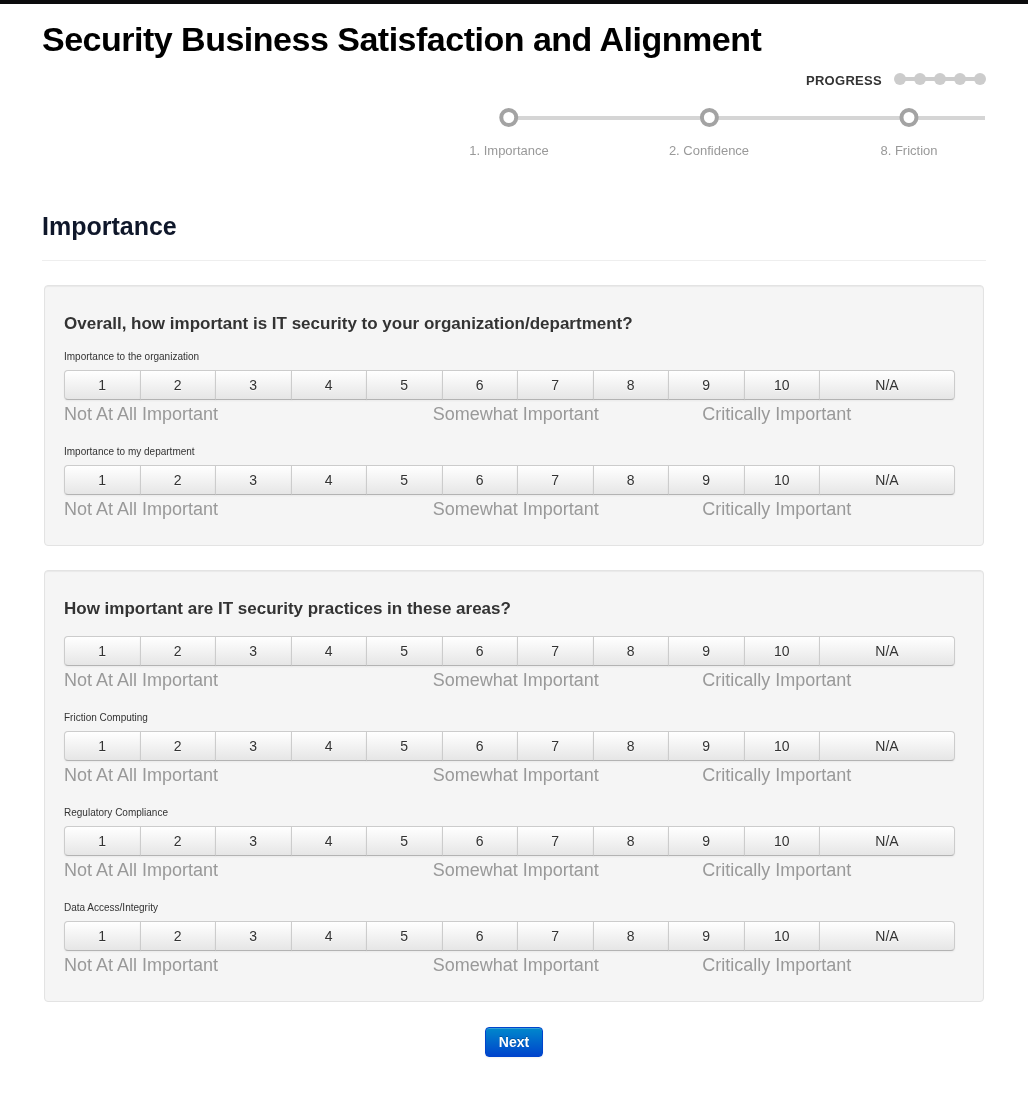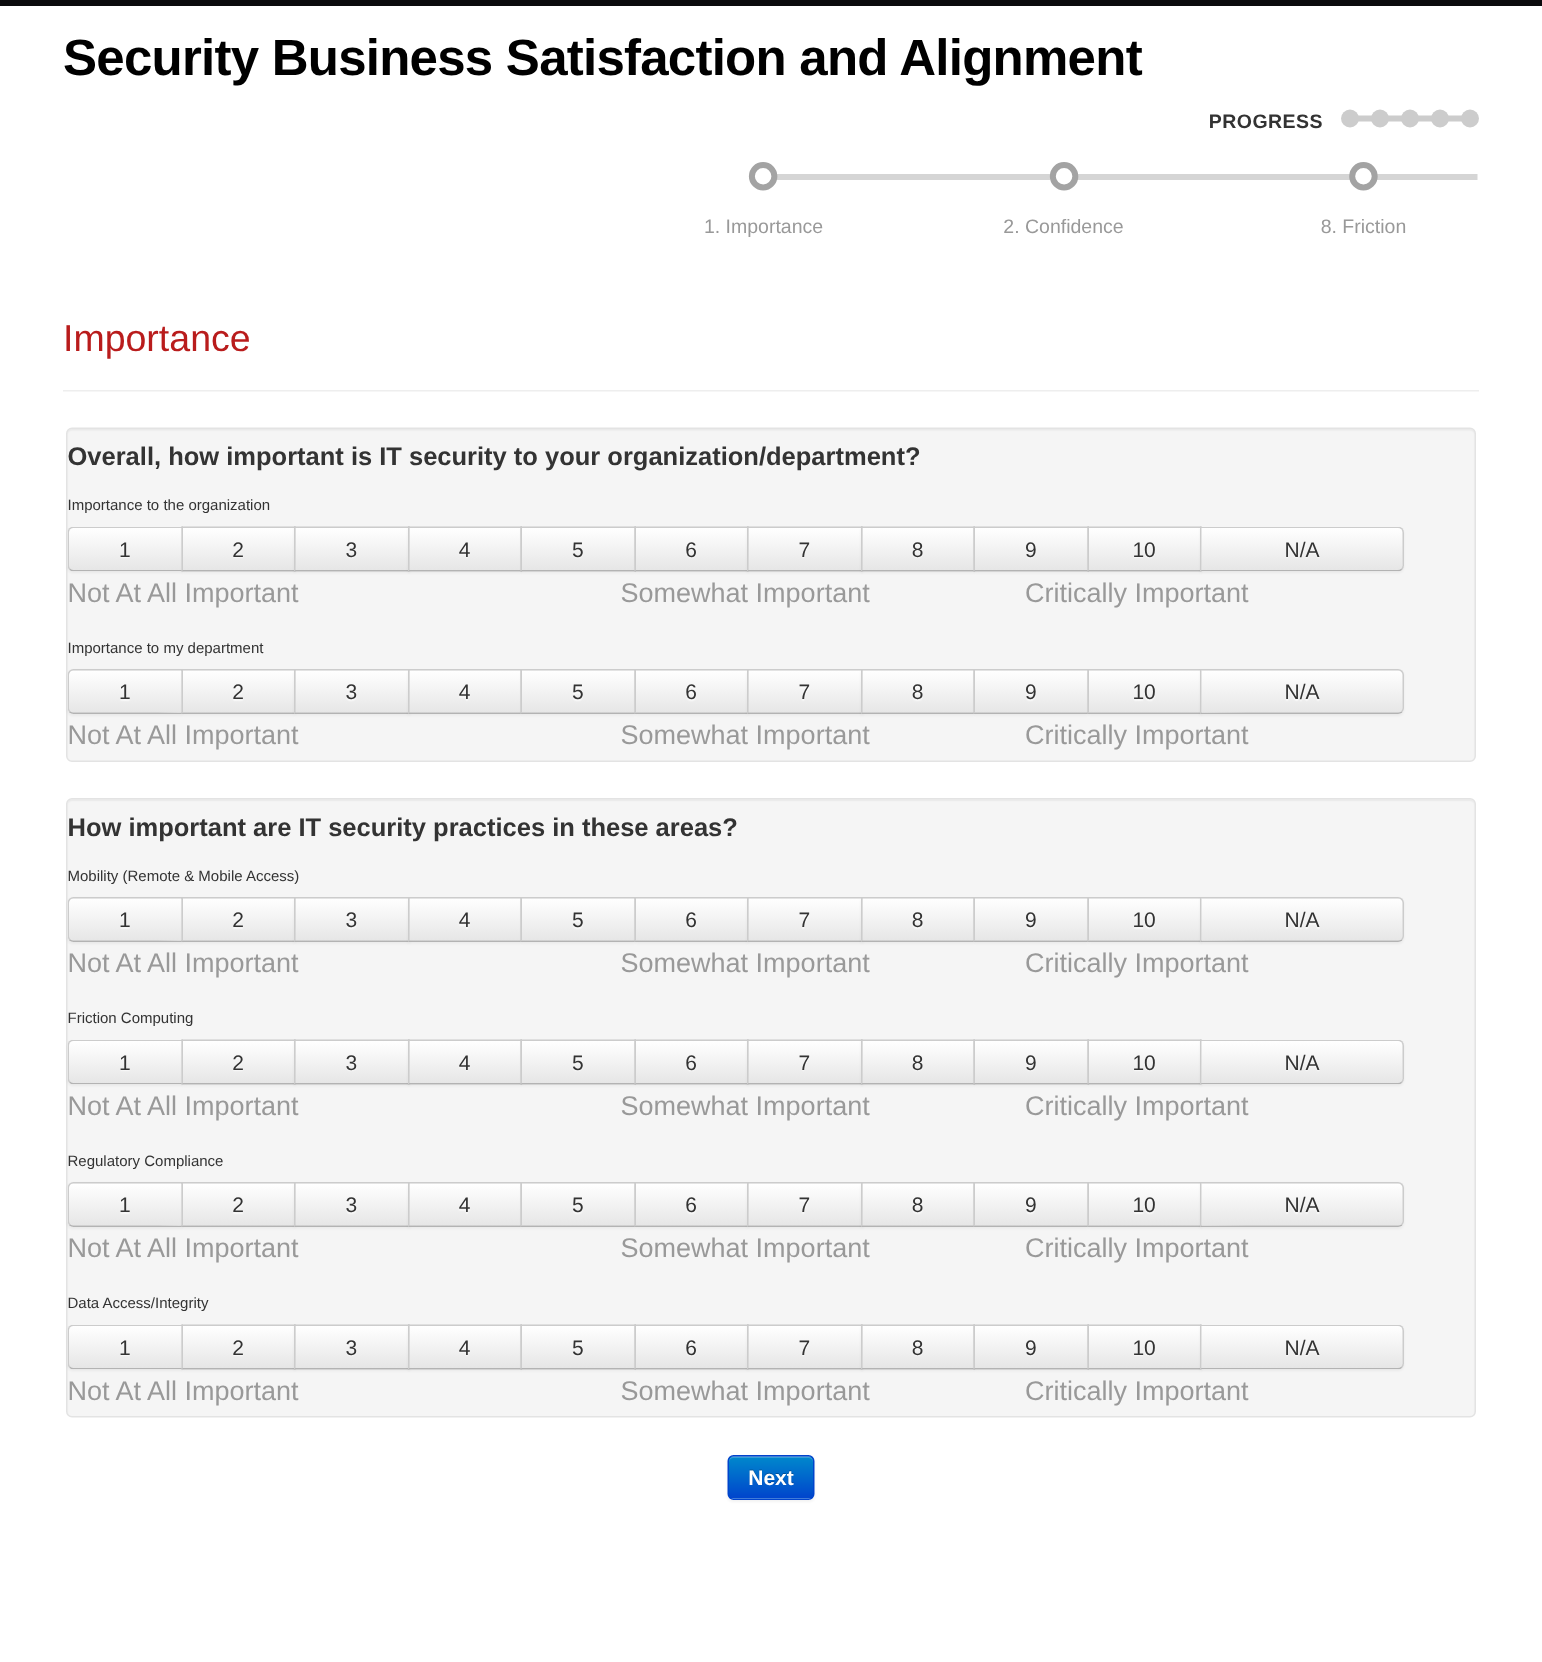--- a/index.html
+++ b/index.html
@@ -53,28 +53,29 @@
   }
   .step-label { margin-top: 16px; font-size: 13px; color: #999999; white-space: nowrap; }
   .step-line { position: absolute; top: 8px; height: 4px; background: #d5d5d5; }
   .step-1 { left: 467px; }
   .step-2 { left: 667px; }
   .step-3 { left: 867px; }
   .line-1 { left: 476px; width: 182px; }
   .line-2 { left: 676px; width: 182px; }
   .line-3 { left: 876px; width: 67px; }
 
-  .section-heading { font-size: 25px; font-weight: normal; color: #b91c1c; margin: 36px 0 0 0; }
+  .section-heading { font-size: 25px; font-weight: bold; color: #0f172a; margin: 36px 0 0 0; }
   hr.section-rule { border: none; border-top: 1px solid #eeeeee; margin: 19px 0 24px 0; }
 
   
   .panel {
     background: #f5f5f5;
     border: 1px solid #e3e3e3;
     border-radius: 4px;
+    padding: 19px;
     margin: 0 2px 24px 2px;
     box-shadow: inset 0 1px 1px rgba(0,0,0,0.05);
   }
   .panel-title { font-size: 17px; font-weight: bold; color: #333333; margin: 9px 0 17px 0; }
   .question { margin-bottom: 27px; }
   .question:last-child { margin-bottom: 12px; }
   .q-label { font-size: 10px; color: #333333; margin-bottom: 8px; }
 
   
   .btn-group { display: flex; width: 891px; }
@@ -219,21 +220,20 @@
       <span class="anno-center">Somewhat Important</span>
       <span class="anno-right">Critically Important</span>
     </div>
   </div>
         </div>
   </div>
       <div class="panel">
     <h3 class="panel-title">How important are IT security practices in these areas?</h3>
     <div class="questions">
           <div class="question">
-    <div class="q-label">Mobility (Remote &amp; Mobile Access)</div>
     <div class="btn-group">
               <button class="btn">1</button>
               <button class="btn">2</button>
               <button class="btn">3</button>
               <button class="btn">4</button>
               <button class="btn">5</button>
               <button class="btn">6</button>
               <button class="btn">7</button>
               <button class="btn">8</button>
               <button class="btn">9</button>

